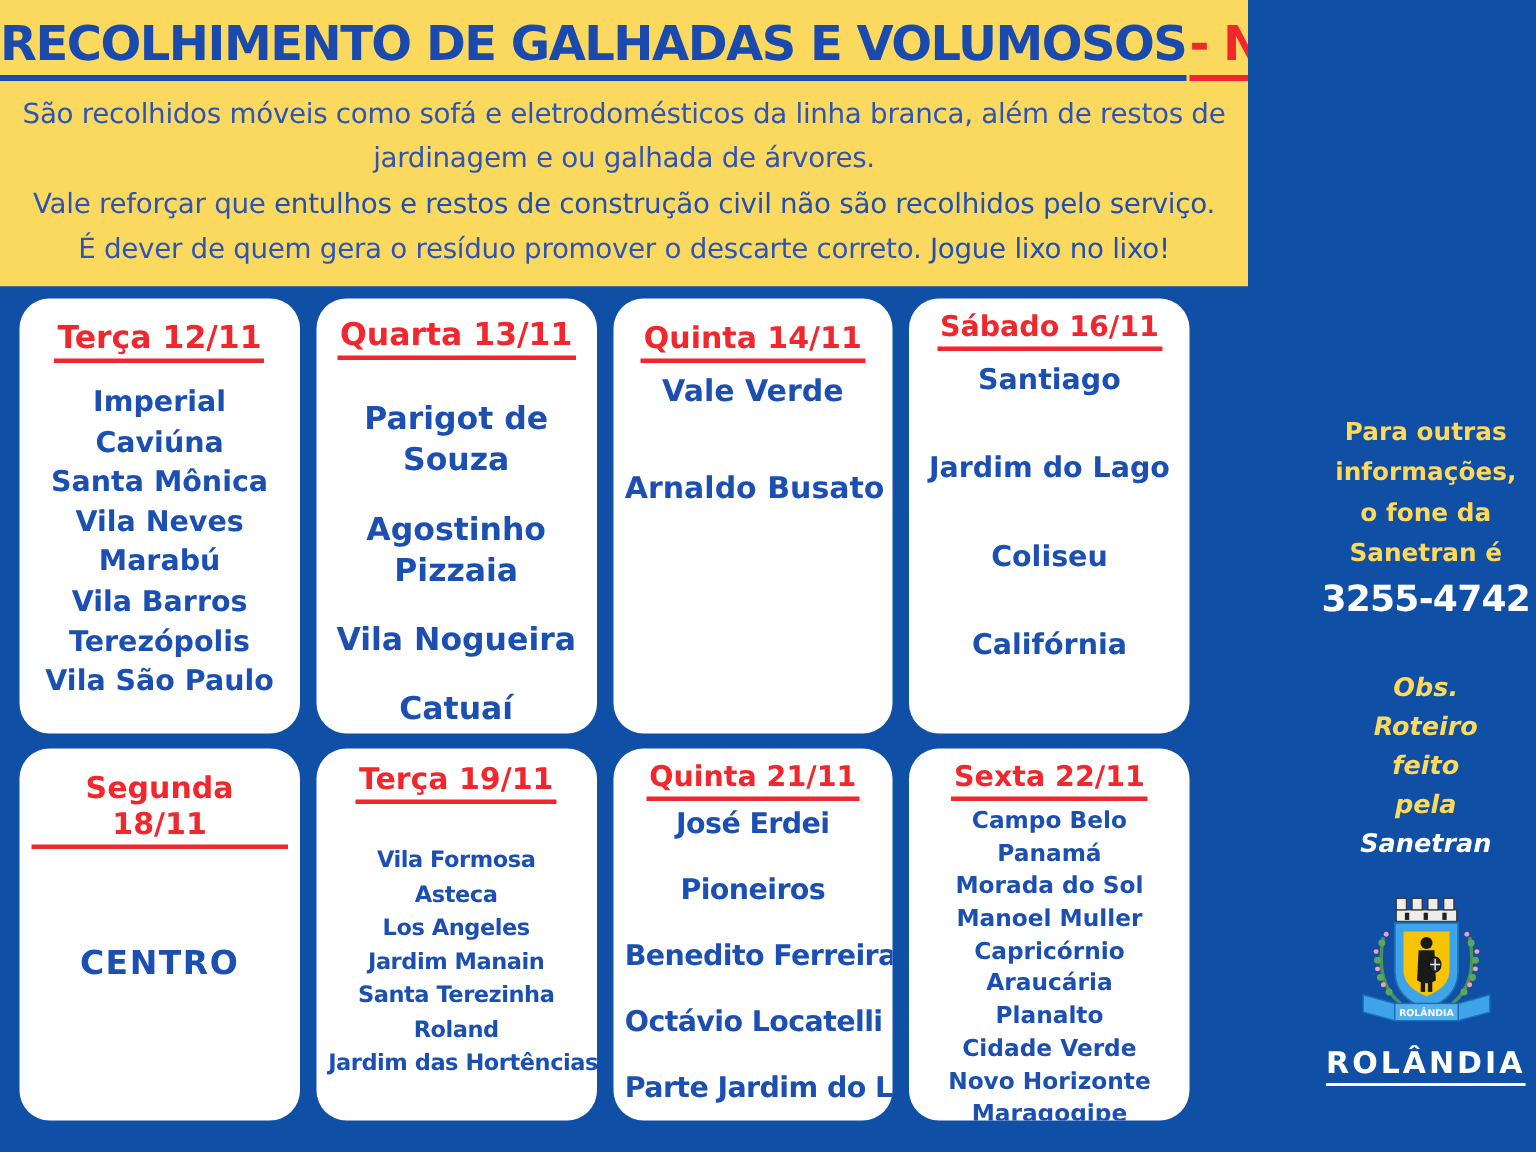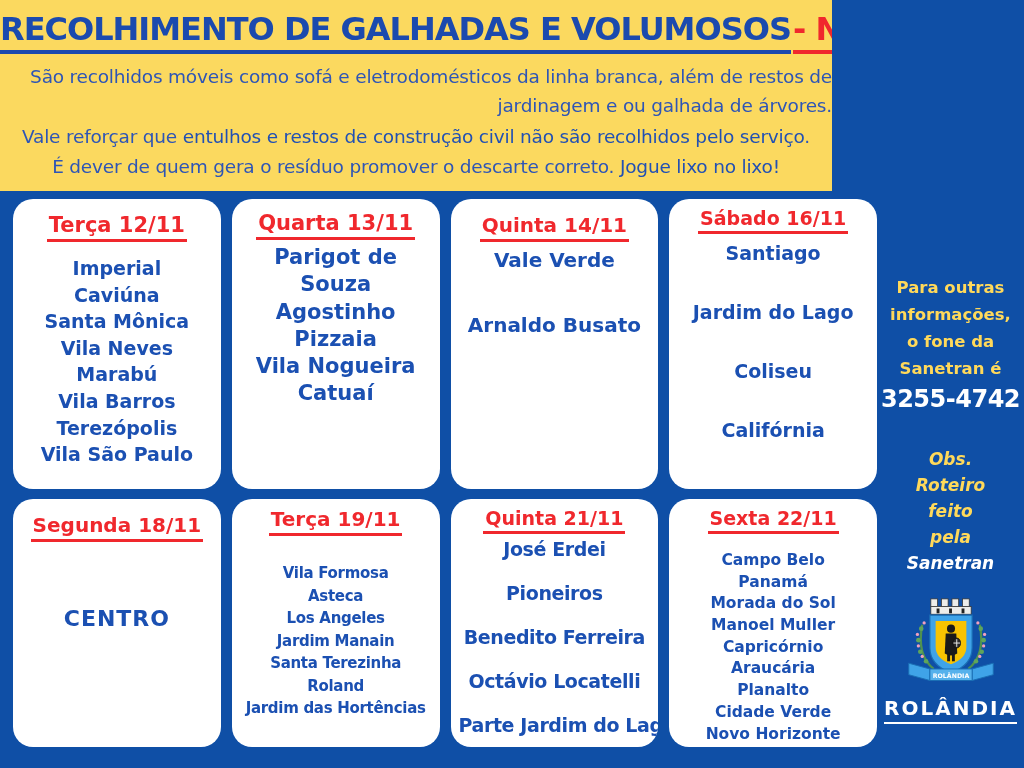--- a/index.html
+++ b/index.html
@@ -15,55 +15,55 @@
     position:absolute; left:0; top:0; width:832px; height:191px;
     background:#FBD95F; text-align:center; overflow:hidden;
   }
   .banner h1 {
     margin-top:12px; font-size:32px; font-weight:800;
     letter-spacing:-1px; white-space:nowrap; line-height:1.08;
   }
   .t-blue { display:inline-block; color:#1B4AAE; border-bottom:4px solid #1B4AAE; padding-bottom:3px; }
   .t-red  { display:inline-block; color:#F0282D; border-bottom:4px solid #F0282D; padding-bottom:3px; margin-left:2px; }
   .banner p { color:#2E55B6; font-size:18.5px; line-height:29px; letter-spacing:-0.2px; }
-  .intro { margin-top:8px;text-align:right; }
+  .intro { margin-top:8px; }
   .warn  { margin-top:2px; }
   .duty  { margin-top:1px; }
   .banner strong { font-weight:400; color:#2150B4; }
 
   
   .board { position:absolute; left:0; top:191px; width:1024px; height:577px; background:#0F4FA6; }
   .cards {
-    position:absolute; left:13px; top:8px; width:864px;
+    position:absolute; left:13px; top:8px; width:780px;
     display:grid; grid-template-columns:repeat(4,1fr);
     grid-template-rows:290px 248px; gap:10px 11px;
   }
   .card {
     background:#FFFFFF; border-radius:20px; text-align:center;
     padding:6px 8px; overflow:hidden;
   }
   .day { font-weight:800; font-size:21px; margin-top:8px; }
   .day-u { color:#F0282D; border-bottom:3px solid #F0282D; padding:0 2px 2px; display:inline-block; }
   .it { display:block; font-weight:700; color:#1B50B2; }
 
   .c1 .items { margin-top:13px; font-size:19px; line-height:1.4; }
   .c2 .day { margin-top:6px; }
-  .c2 .items { margin-top:4px; font-size:21px; line-height:1.3; display:flex; flex-direction:column; }
+  .c2 .items { margin-top:26px; font-size:21px; line-height:1.3; display:flex; flex-direction:column; gap:19px; }
   .c3 .day { font-size:20px; }
   .c3 .items { margin-top:6px; font-size:20px; display:flex; flex-direction:column; gap:41px; white-space:nowrap; }
   .c4 .day { font-size:19px; margin-top:2px; }
   .c4 .items { margin-top:8px; font-size:19px; display:flex; flex-direction:column; gap:37px; }
   .c5 .day { font-size:20px; }
   .c5 .items { margin-top:64px; font-size:22px; letter-spacing:1px; }
   .c6 .day { font-size:20px; margin-top:2px; }
   .c6 .items { margin-top:26px; font-size:15px; letter-spacing:-0.3px; line-height:1.5; white-space:nowrap; }
   .c7 .day { font-size:19px; margin-top:2px; }
   .c7 .items { margin-top:4px; font-size:19px; letter-spacing:-0.4px; display:flex; flex-direction:column; gap:22px; white-space:nowrap; }
   .c8 .day { font-size:19px; margin-top:2px; }
-  .c8 .items { margin-top:16px; font-size:15.5px; line-height:1.4; }
+  .c8 .items { margin-top:3px; font-size:15.5px; line-height:1.4; }
 
   
   .side { position:absolute; left:877px; top:0; width:147px; height:514px; text-align:center; }
   .info { margin-top:83px; color:#FFD95A; font-weight:800; font-size:16.5px; line-height:27px; }
   .info span, .obs span { display:block; }
   .phone { margin-top:3px; color:#FFFFFF; font-weight:800; font-size:24px; letter-spacing:-0.5px; }
   .obs { margin-top:33px; color:#FFD95A; font-weight:800; font-style:italic; font-size:17px; line-height:26px; }
   .obs-white { display:block; color:#FFFFFF; font-weight:800; font-style:italic; font-size:17px; line-height:26px; }
   .crest { margin-top:20px; height:96px; }
   .city { display:inline-block; color:#FFFFFF; font-weight:800; font-size:20px; letter-spacing:2px; border-bottom:2px solid #FFFFFF; padding-bottom:2px; margin-top:4px; }

